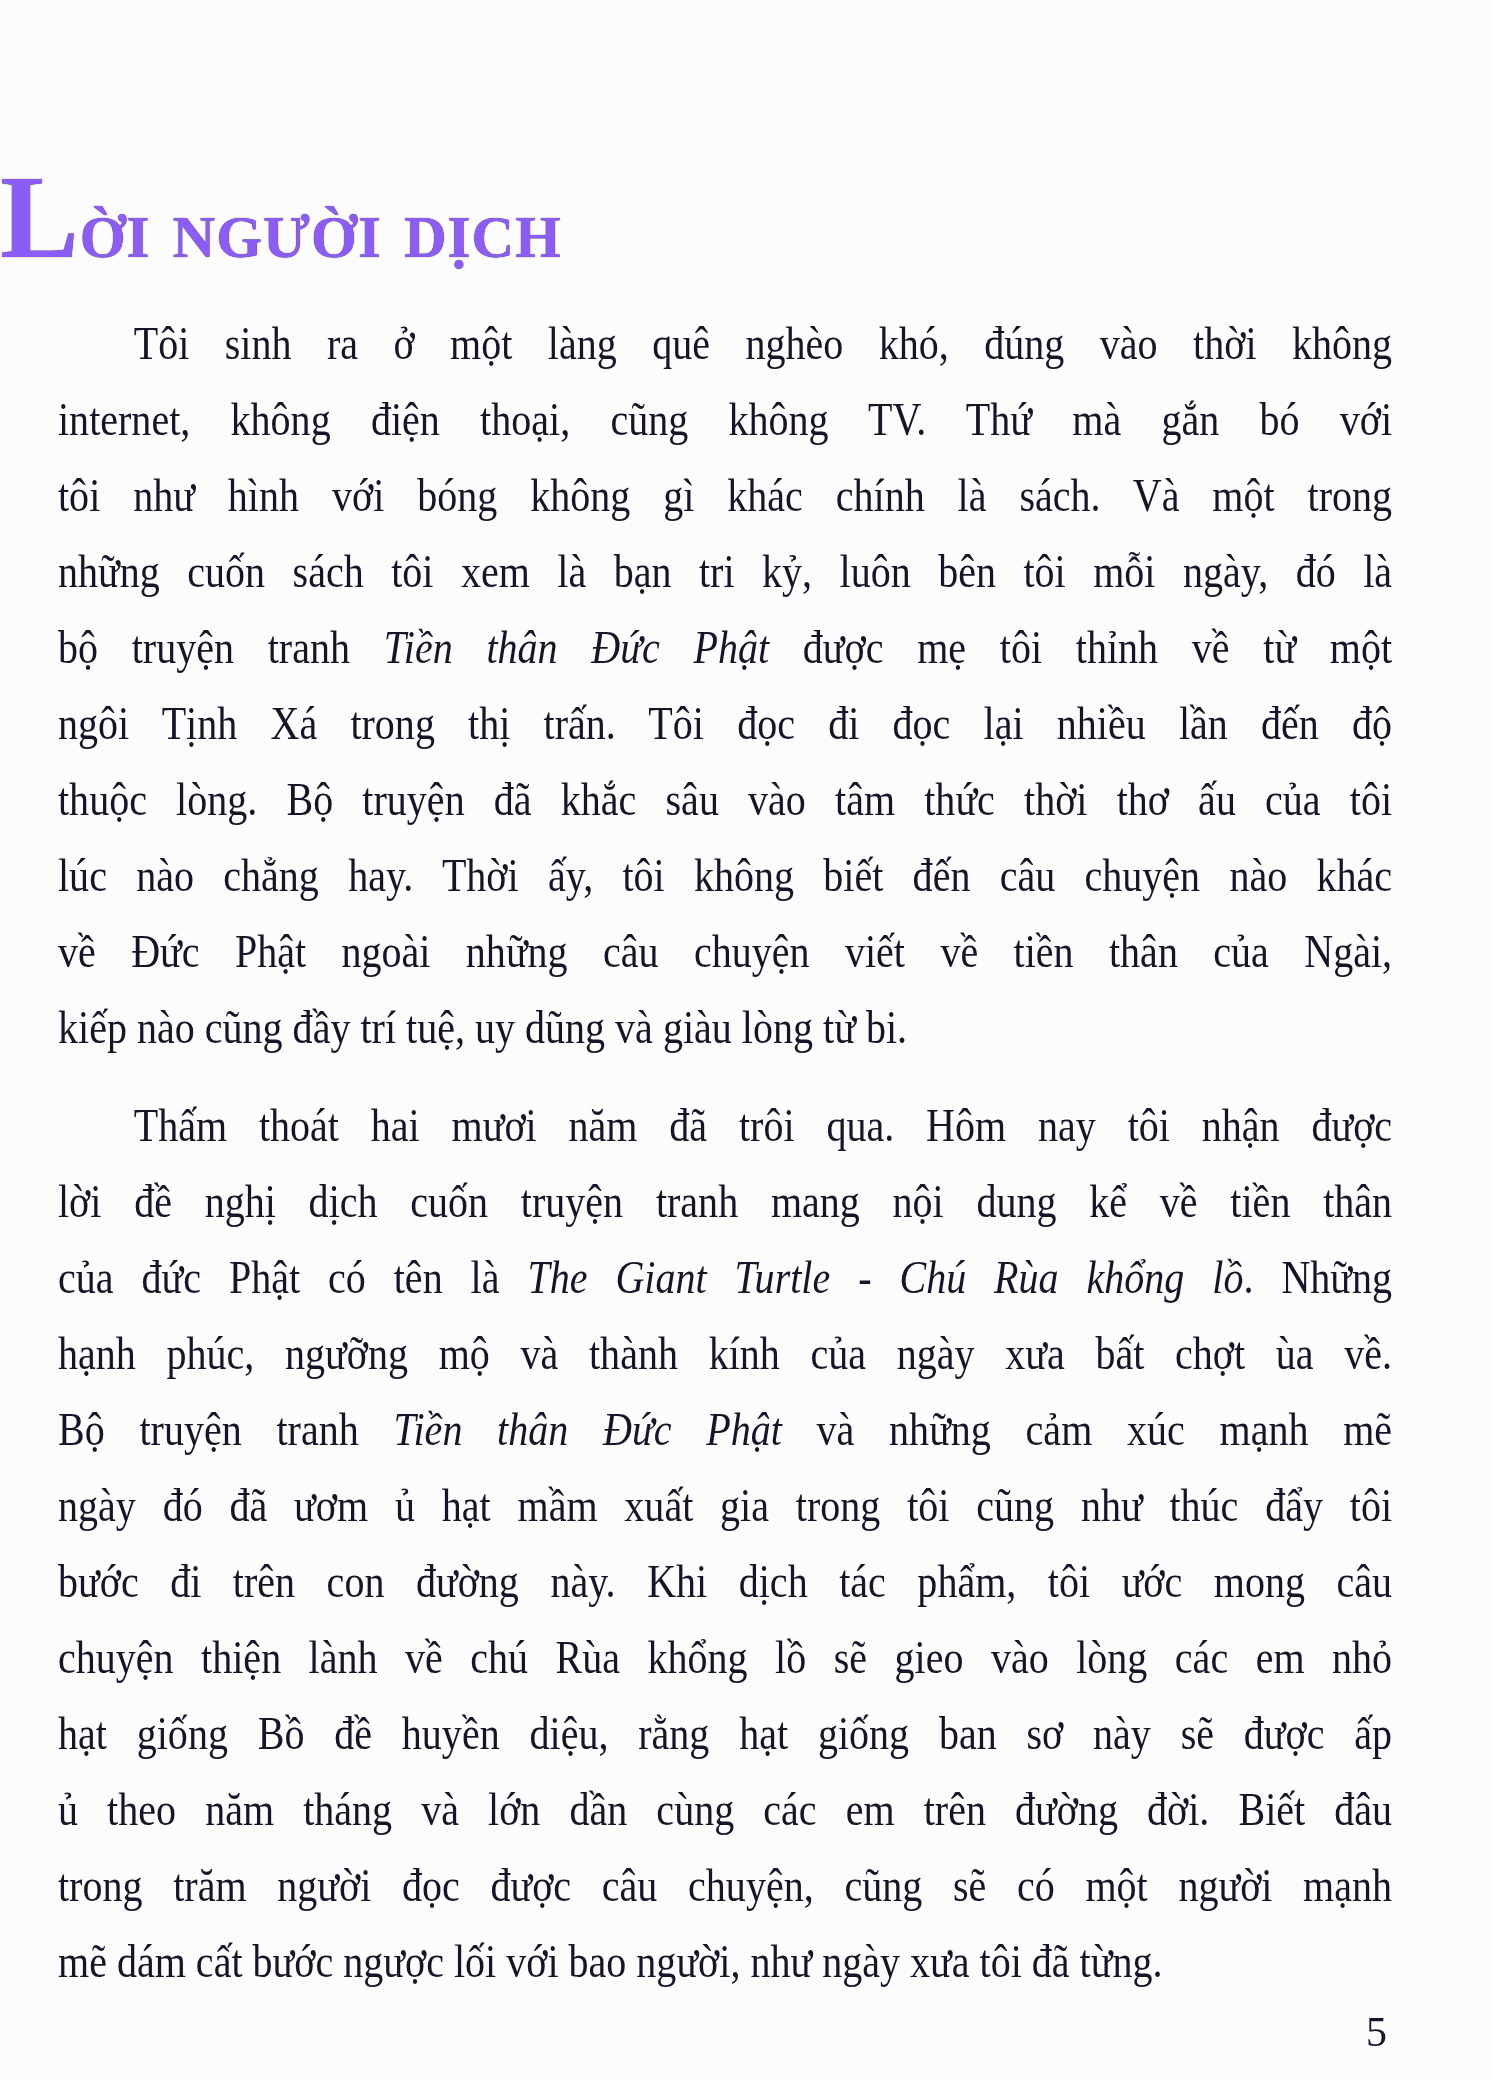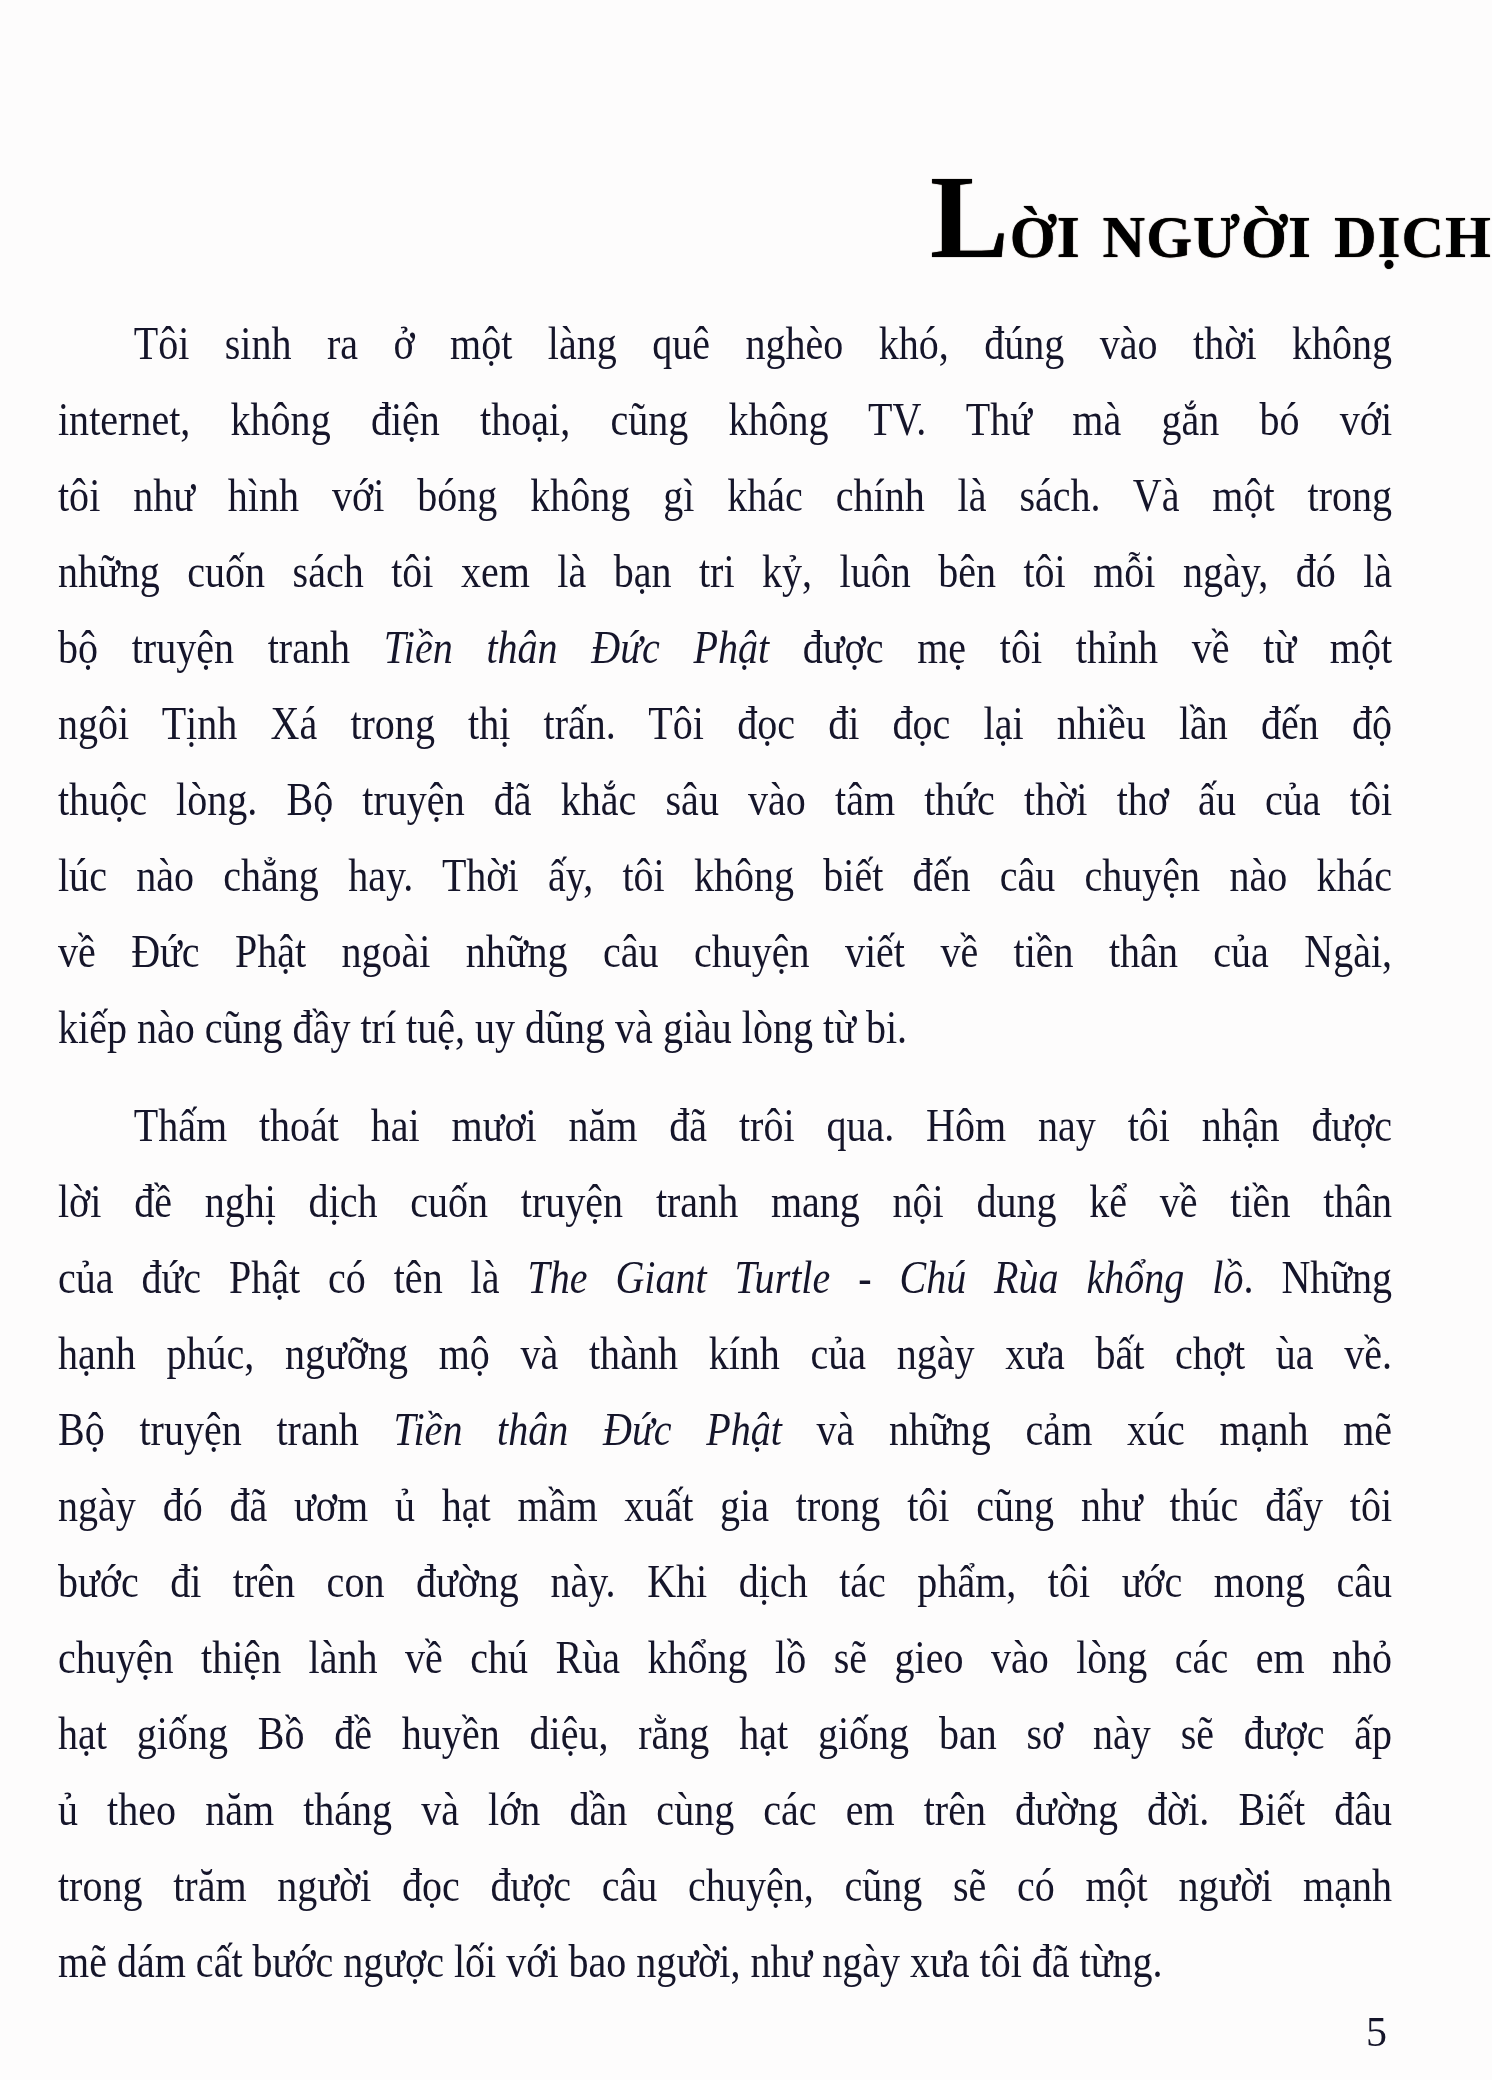--- a/index.html
+++ b/index.html
@@ -1,22 +1,22 @@
 <!DOCTYPE html>
 <html><head>
 <meta charset="utf-8">
 <style>
   html, body { margin: 0; padding: 0; }
   body {
     width: 1492px; height: 2080px; background: #fdfcfc; position: relative; overflow: hidden;
     font-family: "Liberation Serif", "DejaVu Serif", serif; color: #15152a;
   }
   .title {
-    position: absolute; left: 0; width: 1492px; top: 168px; text-align: right;
-    color: #000000; font-weight: bold; letter-spacing: 1px;
+    position: absolute; left: 0; width: 1492px; top: 168px; text-align: left;
+    color: #8b5cf6; font-weight: bold; letter-spacing: 1px;
     text-shadow: 0 0 1px #2b1808;
   }
   .title .cap { font-size: 118px; line-height: 100px; }
   .title .rest { font-size: 84px; line-height: 100px; font-variant: small-caps; }
   .body {
     position: absolute; left: 58px; width: 1334px; top: 306px;
     font-size: 45.5px; line-height: 76px; text-align: justify;
     transform: scaleX(0.88); transform-origin: left top; width: 1516px;
   }
   .line { display: block; white-space: nowrap; text-align-last: justify; height: 76px; }

